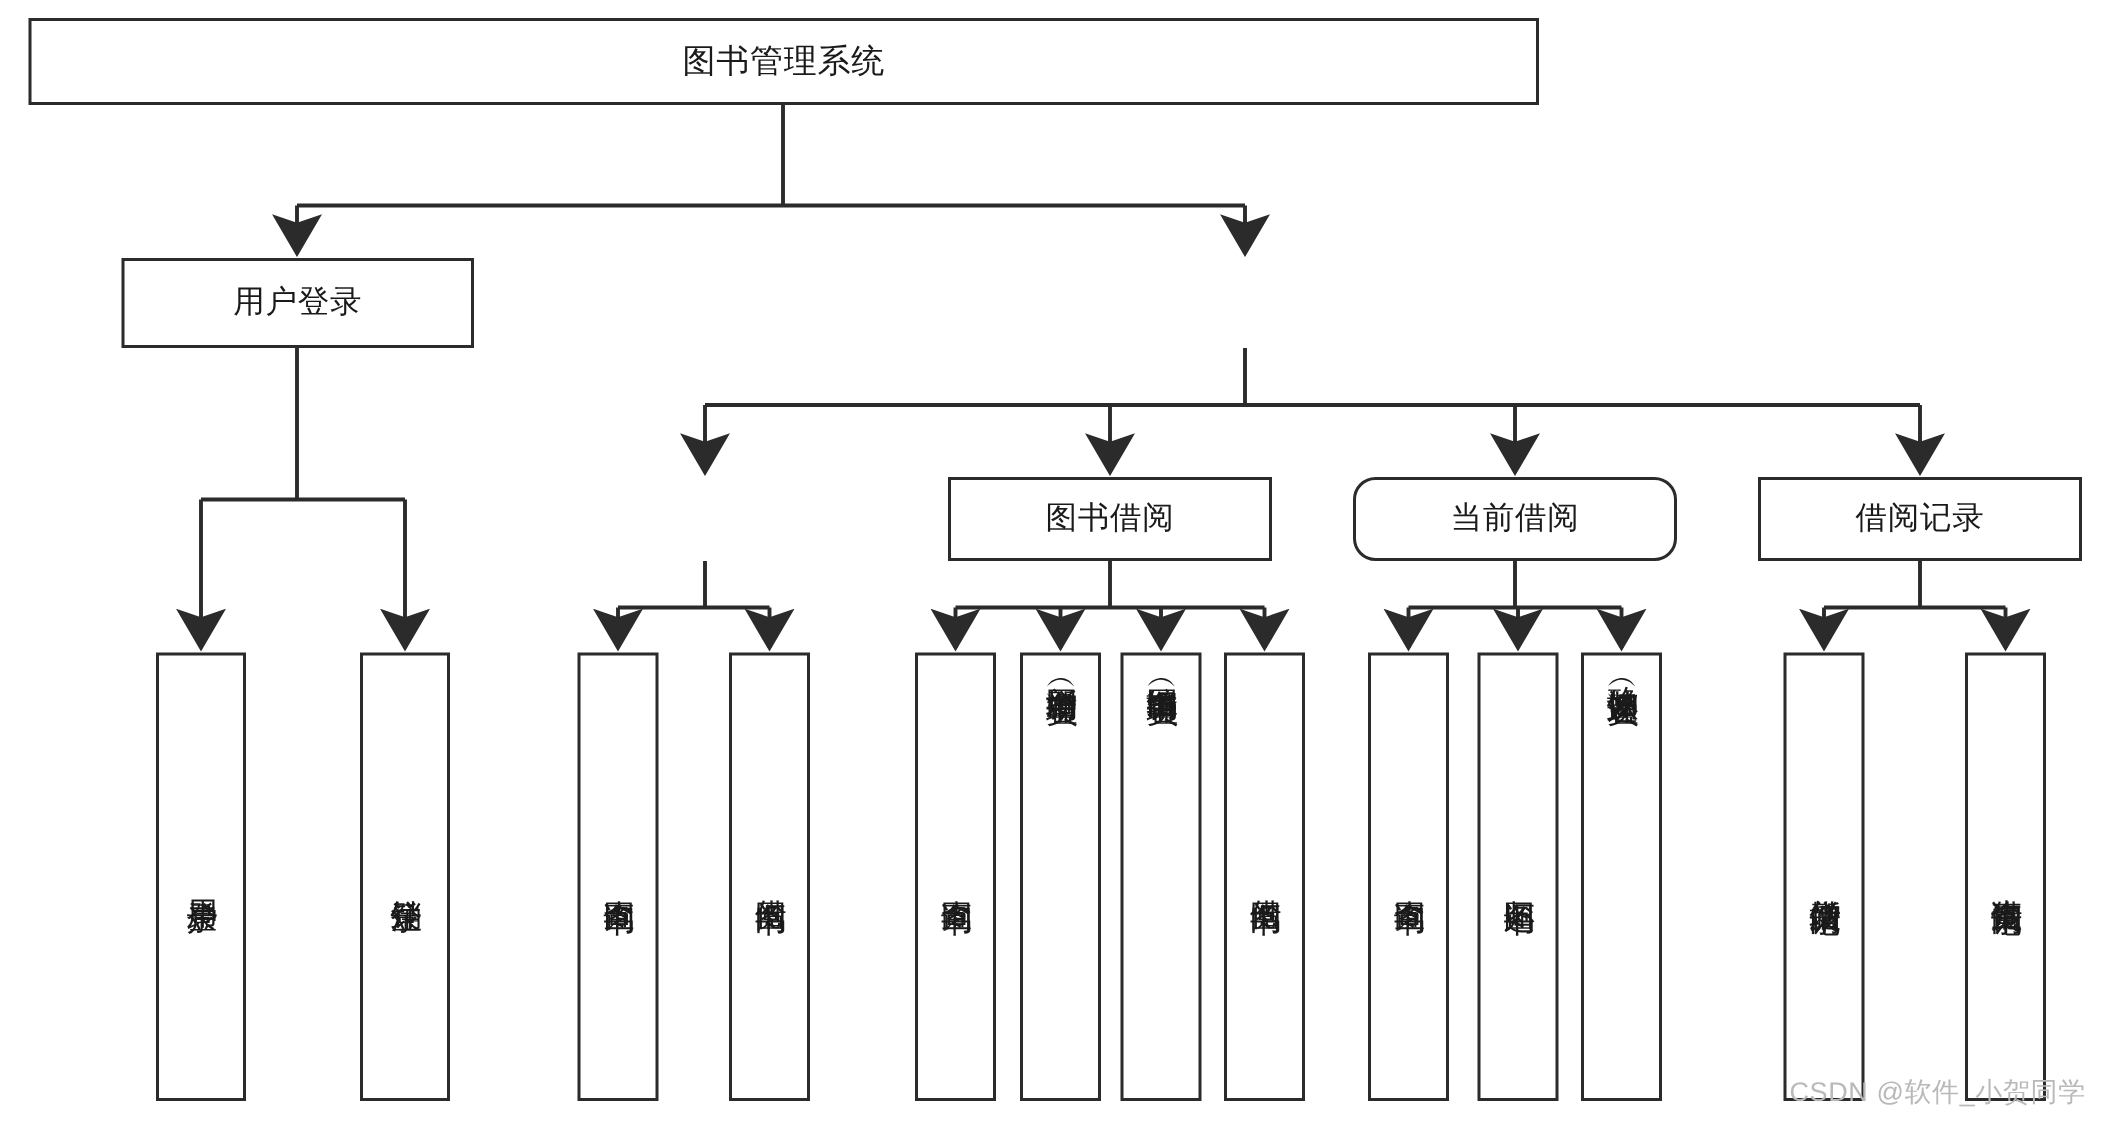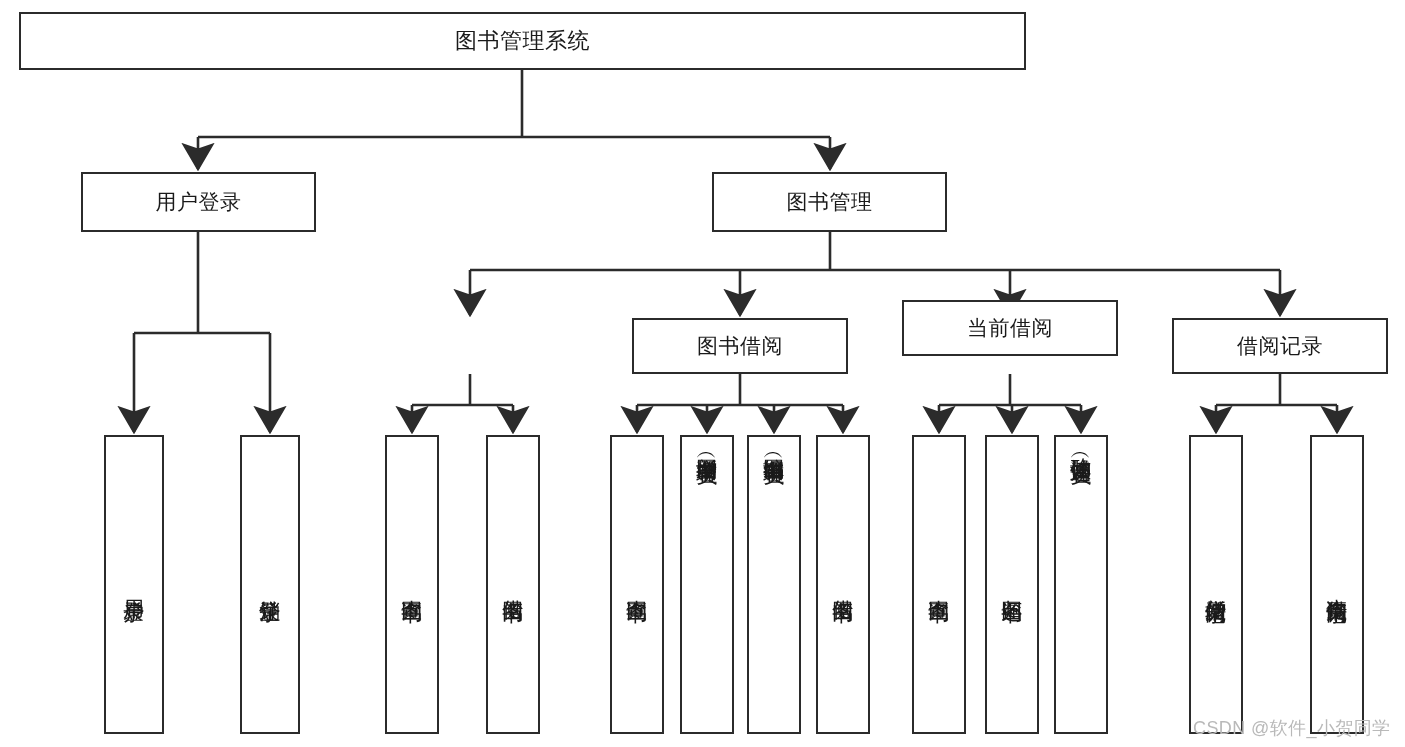--- a/index.html
+++ b/index.html
@@ -132,28 +132,25 @@
     </g>
   </svg>
 
   <div class="node root" style="left:19px; top:12px; width:1007px; height:58px;">
     <span class="node-label">图书管理系统</span>
   </div>
 
   <div class="node" style="left:81px; top:172px; width:235px; height:60px;">
     <span class="node-label">用户登录</span>
   </div>
-  <div class="node" style="left:712px; top:172px; width:235px; height:60px;">
-    <span class="node-label">图书管理</span>
-  </div>
 
   <div class="node" style="left:632px; top:318px; width:216px; height:56px;">
     <span class="node-label">图书借阅</span>
   </div>
-  <div class="node" style="left:902px; top:300px; width:216px; height:56px;">
+  <div class="node" style="left:902px; top:318px; width:216px; height:56px;border-radius:15px;">
     <span class="node-label">当前借阅</span>
   </div>
   <div class="node" style="left:1172px; top:318px; width:216px; height:56px;align-items:center;">
     <span class="node-label">借阅记录</span>
   </div>
 
   <div class="leaf center" style="left:104px; top:435px; width:60px; height:299px;">
     <span class="leaf-label">用户登录</span>
   </div>
   <div class="leaf center" style="left:240px; top:435px; width:60px; height:299px;">

